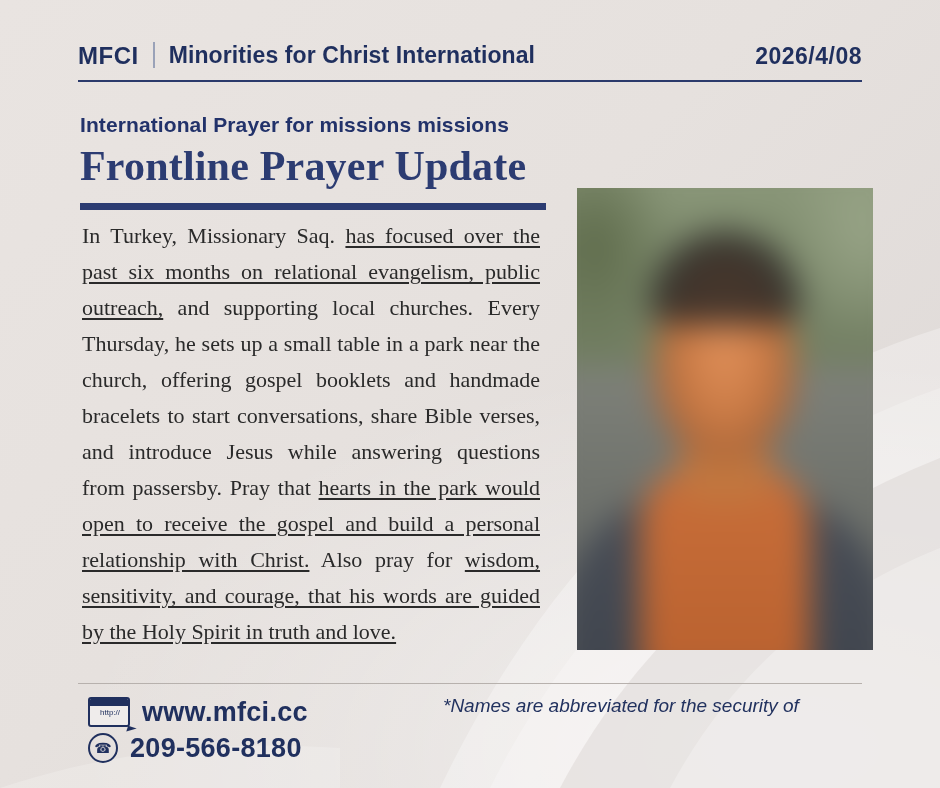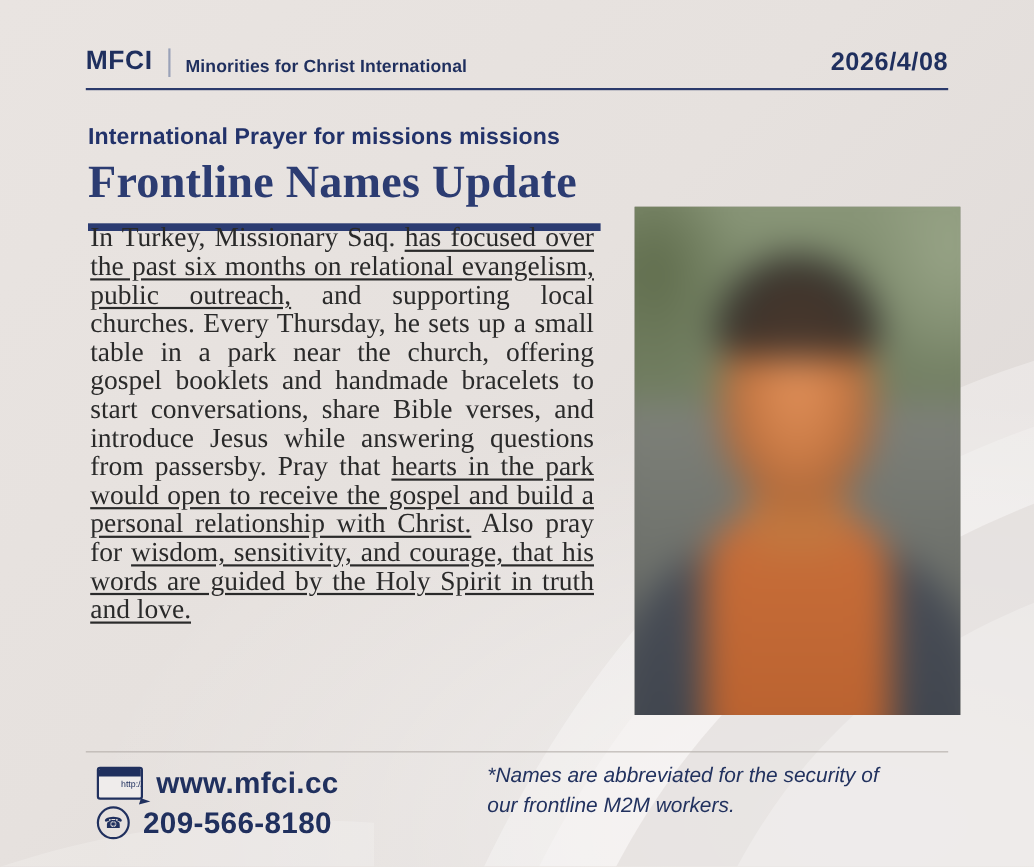--- a/index.html
+++ b/index.html
@@ -35,37 +35,37 @@
     right: 78px;
     top: 42px;
     display: flex;
     align-items: flex-end;
     justify-content: space-between;
     padding-bottom: 10px;
     border-bottom: 2px solid #2b3a6b;
   }
   .brand {
     display: flex;
-    align-items: flex-end;
+    align-items: flex-start;
     gap: 14px;
     color: #1f2f5e;
   }
   .brand .mfci {
     font-size: 24px;
     font-weight: bold;
     letter-spacing: 0.5px;
   }
   .brand .divider {
     width: 2px;
     height: 26px;
     background: #9aa2b8;
     display: inline-block;
   }
   .brand .full {
-    font-size: 16px;
+    font-size: 23px;
     font-weight: bold;
     letter-spacing: 0.1px;
   }
   .date {
     font-size: 23px;
     font-weight: bold;
     color: #1f2f5e;
     letter-spacing: 0.5px;
     margin-left: 24px;
   }
@@ -96,25 +96,25 @@
     top: 203px;
     width: 466px;
     height: 7px;
     background: #2c3c72;
   }
 
   
   .body-text {
     position: absolute;
     left: 82px;
-    top: 204px;
+    top: 218px;
     width: 458px;
     font-family: "Liberation Serif", serif;
-    font-size: 25px;
-    line-height: 26px;
+    font-size: 22px;
+    line-height: 36px;
     color: #2a2a2a;
     text-align: justify;
     text-justify: inter-word;
   }
   .body-text u {
     text-decoration: underline;
     text-underline-offset: 3px;
   }
 
   
@@ -222,21 +222,21 @@
   }
   .icon-browser .bar {
     position: absolute;
     left: 0; right: 0; top: 0;
     height: 7px;
     background: #20305e;
     border-radius: 1px 1px 0 0;
   }
   .icon-browser .txt {
     position: absolute;
-    left: 20px;
+    left: 10px;
     top: 9px;
     font-size: 8px;
     color: #20305e;
     font-family: "Liberation Sans", sans-serif;
   }
   .icon-browser .cursor {
     position: absolute;
     right: -8px;
     bottom: -8px;
     width: 0; height: 0;
@@ -292,21 +292,21 @@
   <div class="header">
     <div class="brand">
       <span class="mfci">MFCI</span>
       <span class="divider"></span>
       <span class="full">Minorities for Christ International</span>
     </div>
     <div class="date">2026/4/08</div>
   </div>
 
   <div class="subtitle">International Prayer for missions missions</div>
-  <div class="title">Frontline Names Update</div>
+  <div class="title">Frontline Prayer Update</div>
   <div class="title-rule"></div>
 
   <div class="body-text"><span>In Turkey, Missionary Saq. </span><u>has focused over the past six months on relational evangelism, public outreach,</u><span> and supporting local churches. Every Thursday, he sets up a small table in a park near the church, offering gospel booklets and handmade bracelets to start conversations, share Bible verses, and introduce Jesus while answering questions from passersby. Pray that </span><u>hearts in the park would open to receive the gospel and build a personal relationship with Christ.</u><span> Also pray for </span><u>wisdom, sensitivity, and courage, that his words are guided by the Holy Spirit in truth and love.</u></div>
 
   <div class="photo">
     <div class="blurwrap">
       <div class="sky"></div>
       <div class="foliage-l"></div>
       <div class="foliage-r"></div>
       <div class="wall"></div>
@@ -330,16 +330,15 @@
       <span class="label">www.mfci.cc</span>
     </div>
     <div class="contact-row">
       <span class="icon-phone">☎</span>
       <span class="label">209-566-8180</span>
     </div>
   </div>
 
   <div class="disclaimer">
     <span>*Names are abbreviated for the security of</span><br>
-    <span>our frontline M2M workers.</span>
   </div>
 
 </div>
 
 </body></html>

